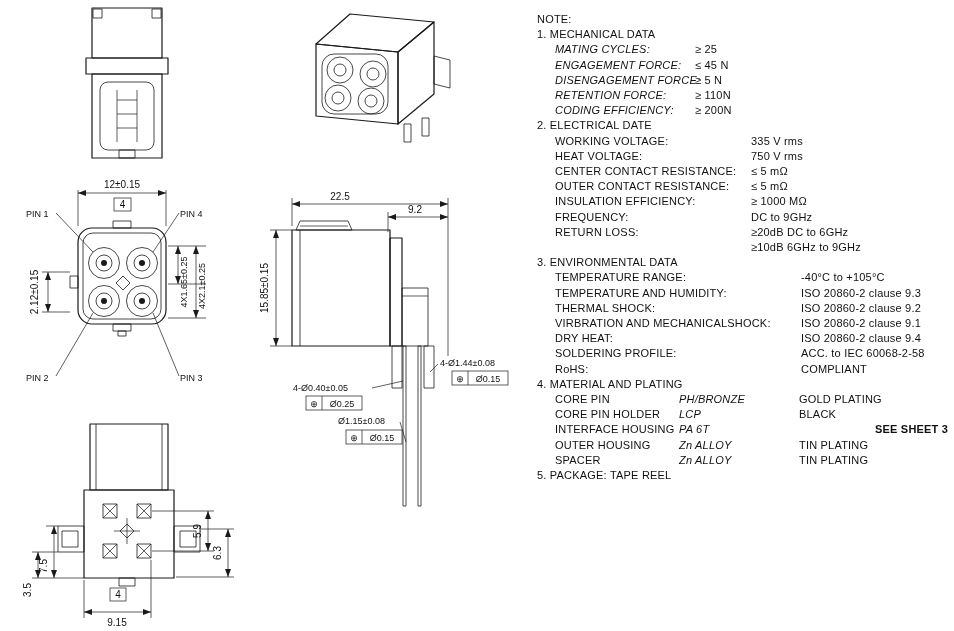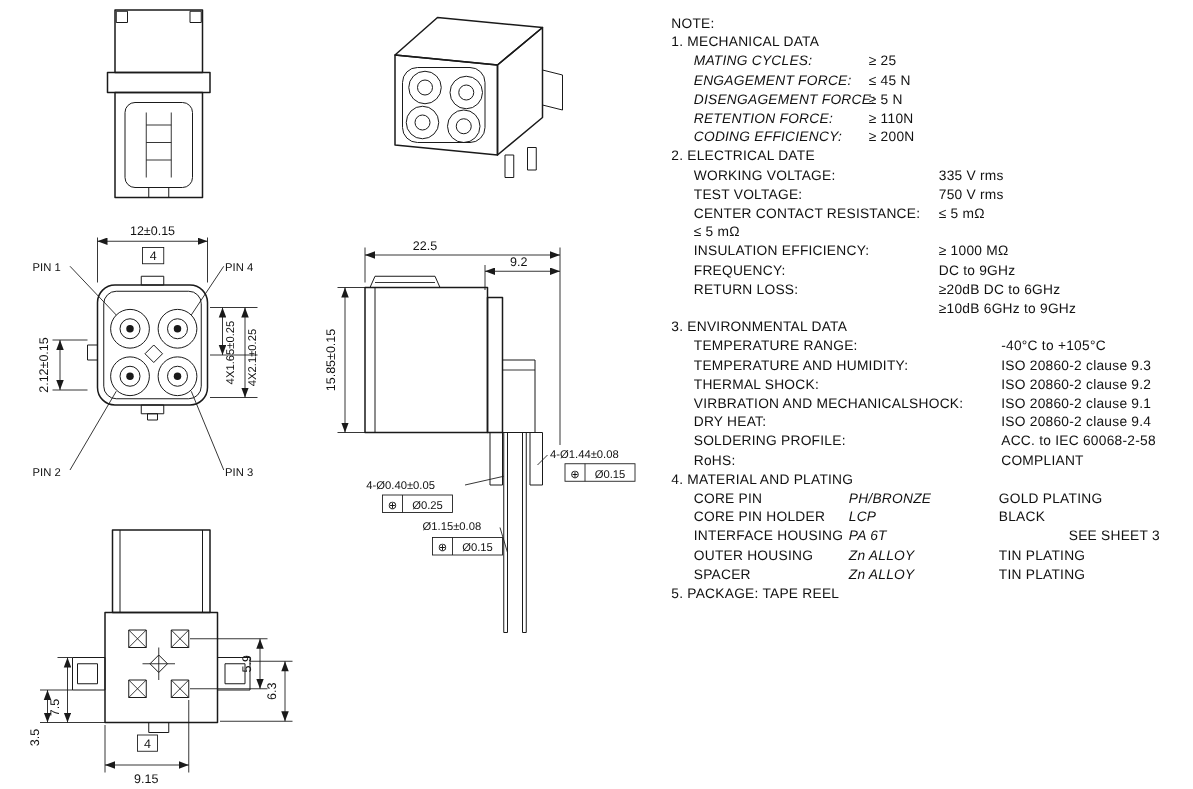--- a/index.html
+++ b/index.html
@@ -16,21 +16,21 @@
   svg text.mid{text-anchor:middle;}
   .notes{position:absolute;left:537px;top:12px;width:414px;font-size:11px;line-height:15.2px;
          letter-spacing:.2px;}
   .notes .hd,.notes .st{white-space:pre;}
   .notes .row{display:flex;padding-left:18px;white-space:pre;}
   .notes .l1{width:140px;flex:none;font-style:italic;}
   .notes .l2{width:196px;flex:none;}
   .notes .l3{width:246px;flex:none;}
   .notes .c1{width:124px;flex:none;}
   .notes .c2{width:120px;flex:none;font-style:italic;}
-  .notes .ship{margin-left:56px;}
+  .notes .ship{margin-left:76px;font-weight:bold;}
 </style>
 </head>
 <body>
 
 <div class="sheet">
 
 <svg class="drawing" width="535" height="631" viewBox="0 0 535 631">
   <defs>
     <marker id="ae" markerWidth="10" markerHeight="8" refX="8" refY="3" orient="auto" markerUnits="userSpaceOnUse">
       <path d="M0,0 L8,3 L0,6 Z" fill="#1a1a1a"></path>
@@ -255,23 +255,23 @@
     <div class="row"><span class="l1">MATING CYCLES:</span><span class="val">≥ 25</span></div>
     <div class="row"><span class="l1">ENGAGEMENT FORCE:</span><span class="val">≤ 45 N</span></div>
     <div class="row"><span class="l1">DISENGAGEMENT FORCE:</span><span class="val">≥ 5 N</span></div>
     <div class="row"><span class="l1">RETENTION FORCE:</span><span class="val">≥ 110N</span></div>
     <div class="row"><span class="l1">CODING EFFICIENCY:</span><span class="val">≥ 200N</span></div>
   </div>
 
   <div class="sec">
     <div class="st">2. ELECTRICAL DATE</div>
     <div class="row"><span class="l2">WORKING VOLTAGE:</span><span class="val">335 V rms</span></div>
-    <div class="row"><span class="l2">TEST VOLTAGE:</span><span class="val">750 V rms</span></div>
+    <div class="row"><span class="l2">HEAT VOLTAGE:</span><span class="val">750 V rms</span></div>
     <div class="row"><span class="l2">CENTER CONTACT RESISTANCE:</span><span class="val">≤ 5 mΩ</span></div>
-    <div class="row"><span class="val">≤ 5 mΩ</span></div>
+    <div class="row"><span class="l2">OUTER CONTACT RESISTANCE:</span><span class="val">≤ 5 mΩ</span></div>
     <div class="row"><span class="l2">INSULATION EFFICIENCY:</span><span class="val">≥ 1000 MΩ</span></div>
     <div class="row"><span class="l2">FREQUENCY:</span><span class="val">DC to 9GHz</span></div>
     <div class="row"><span class="l2">RETURN LOSS:</span><span class="val">≥20dB DC to 6GHz</span></div>
     <div class="row"><span class="l2"></span><span class="val">≥10dB 6GHz to 9GHz</span></div>
   </div>
 
   <div class="sec">
     <div class="st">3. ENVIRONMENTAL DATA</div>
     <div class="row"><span class="l3">TEMPERATURE RANGE:</span><span class="val">-40°C to +105°C</span></div>
     <div class="row"><span class="l3">TEMPERATURE AND HUMIDITY:</span><span class="val">ISO 20860-2 clause 9.3</span></div>

